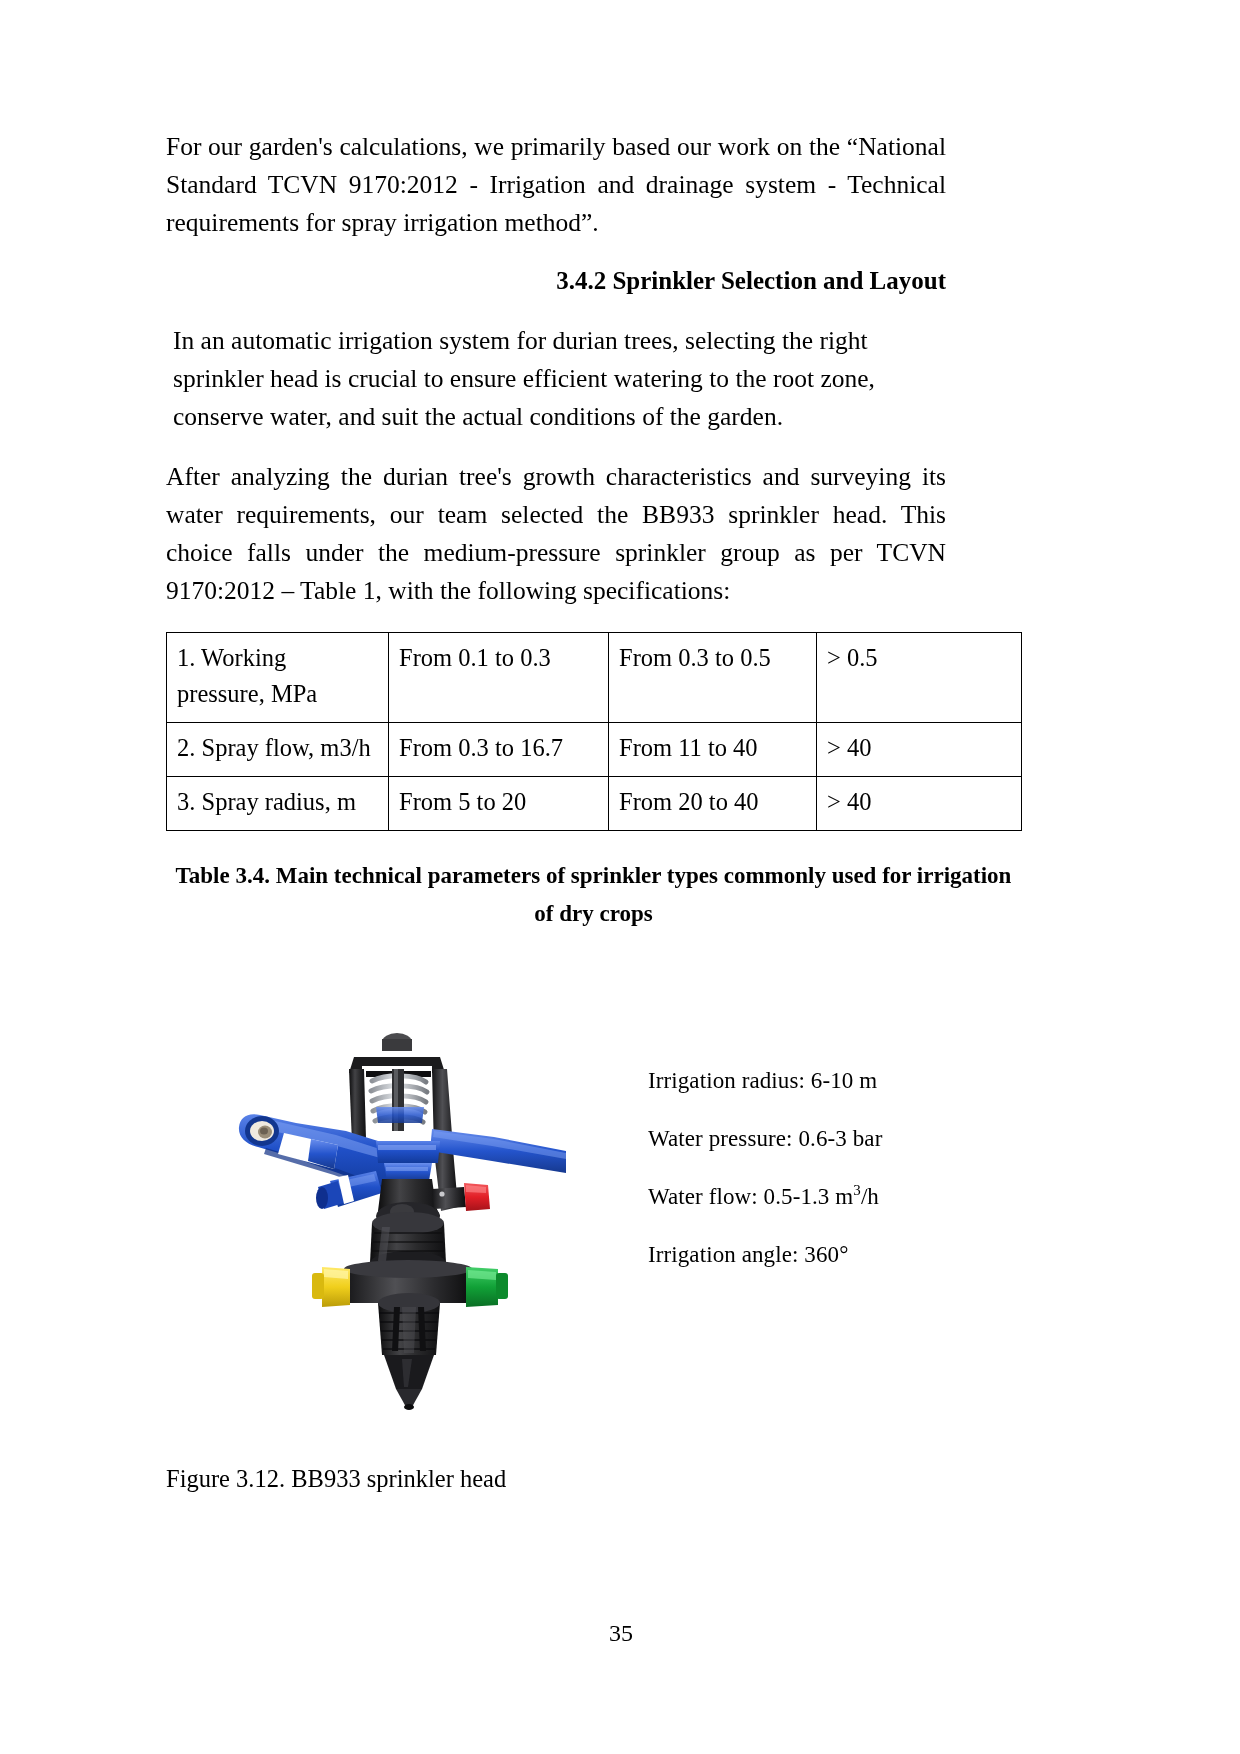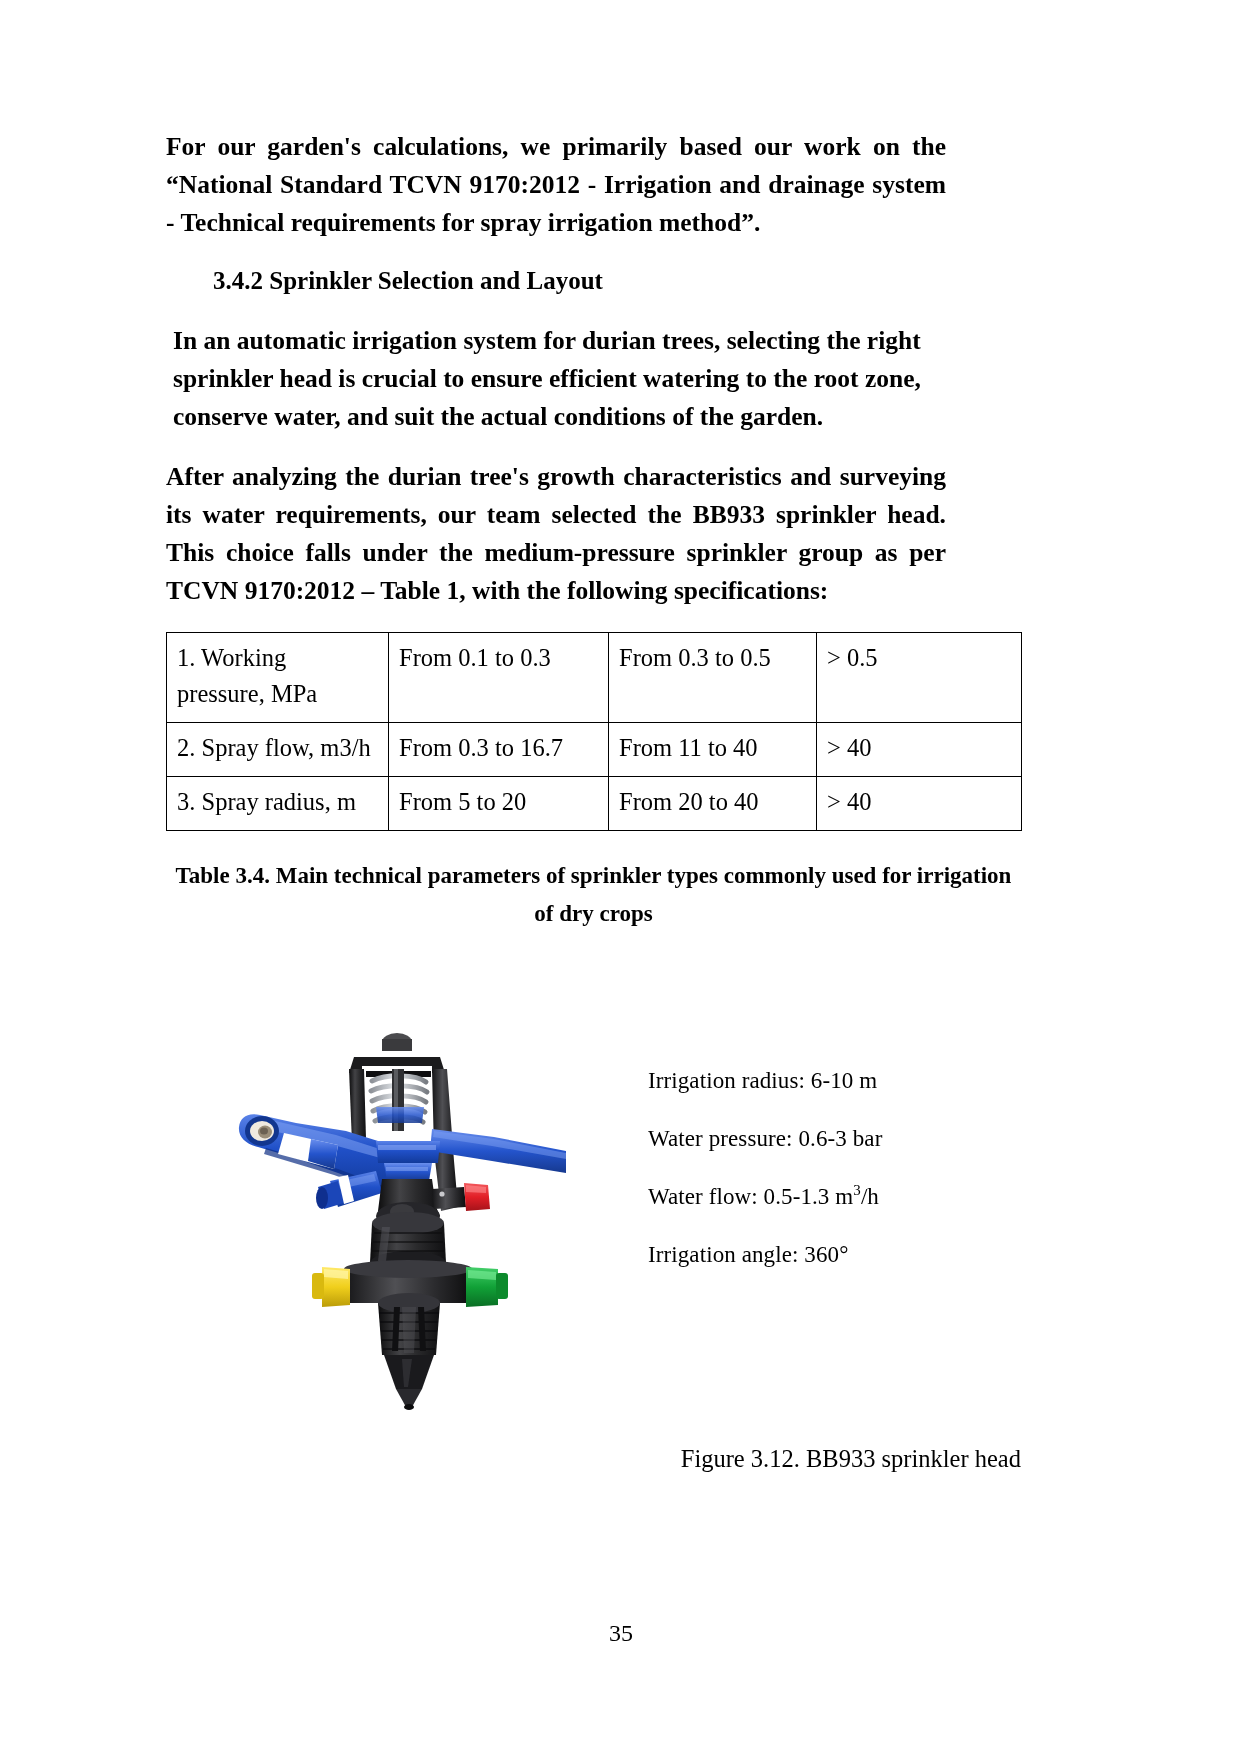--- a/index.html
+++ b/index.html
@@ -26,29 +26,29 @@
     position: absolute;
     left: 166px;
     top: 128px;
     width: 780px;
   }
   p.body {
     font-size: 25.5px;
     line-height: 38px;
     text-align: justify;
     margin: 0 0 22px 0;
-    font-weight: bold;
   }
   p.body.last-left { text-align: left; margin-left: 7px; }
   h3.heading {
     font-size: 25px;
     font-weight: bold;
     margin: 0 0 24px 0;
     padding-left: 47px;
     line-height: 34px;
+    text-align: right;
   }
 
   
   table.spec {
     border-collapse: collapse;
     width: 855px;
     margin: 0 0 0 0;
     table-layout: fixed;
   }
   table.spec td {
@@ -98,23 +98,23 @@
     line-height: 30px;
     margin-bottom: 28px;
     white-space: nowrap;
     letter-spacing: 0.1px;
   }
   .annot .line:last-child { margin-bottom: 0; }
   .annot sup { font-size: 0.65em; vertical-align: super; line-height: 0; }
 
   .fig-cap {
     width: 855px;
-    text-align: right;
+    text-align: left;
     font-size: 24.5px;
-    margin-top: 4px;
+    margin-top: 24px;
   }
 
   .page-number {
     position: absolute;
     left: 1px;
     top: 1620px;
     width: 1240px;
     text-align: center;
     font-size: 24px;
   }

